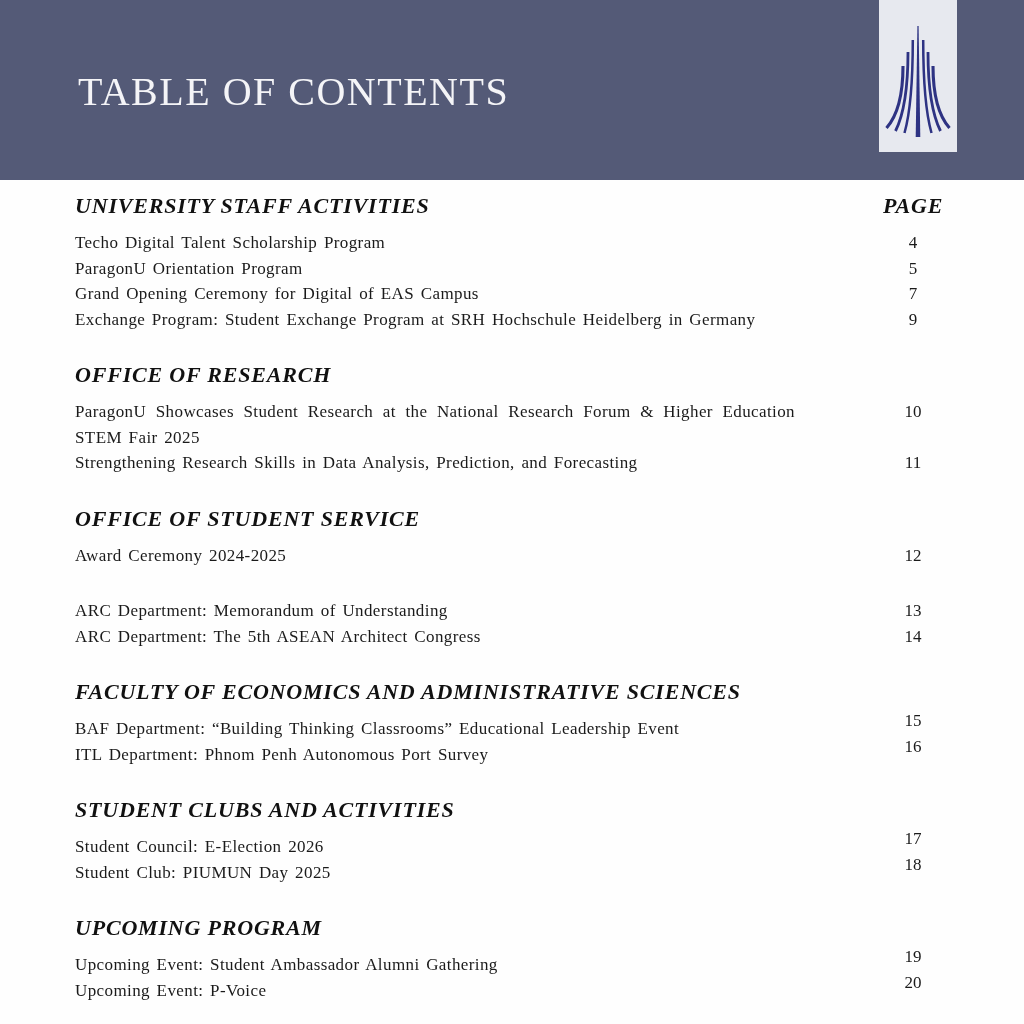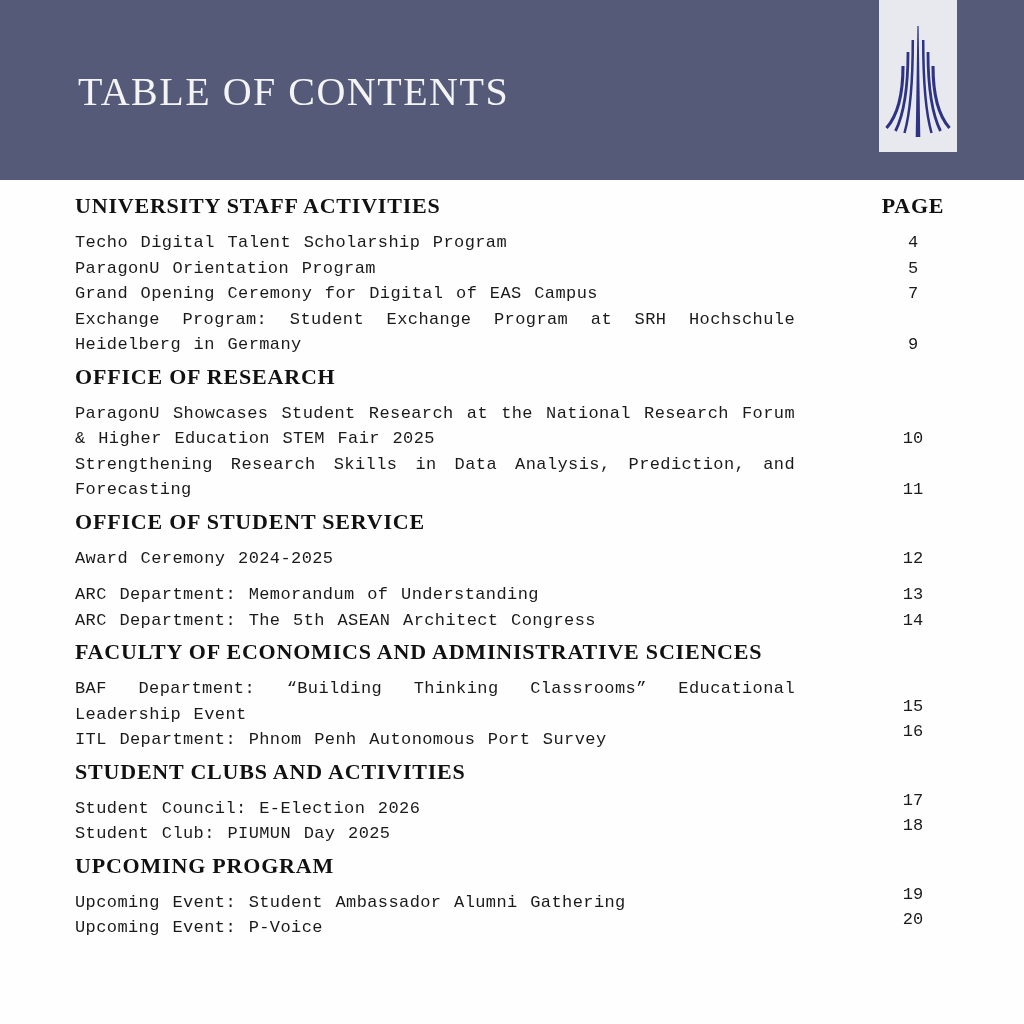--- a/index.html
+++ b/index.html
@@ -41,46 +41,46 @@
     display: flex; align-items: flex-start; justify-content: center;
   }
   .logo-box svg { width: 78px; height: 152px; color: var(--logo_navy); }
   
   .content {
     padding: 13px 76px 0 75px;
   }
   .heading-row {
     display: flex;
     align-items: flex-end;
+    font-style: italic;
   }
   .heading-row h2 {
     flex: 1;
     font-size: 22px;
     font-weight: 700;
     letter-spacing: 0.8px;
     line-height: 26px;
     color: #111;
     white-space: nowrap;
   }
   .page-label {
     width: 70px;
     text-align: center;
     font-size: 22px;
     font-weight: 700;
     letter-spacing: 0.8px;
     line-height: 26px;
     color: #111;
   }
-  .toc-section { margin-top: 6px; }
+  .toc-section { margin-top: 30px; }
   .toc-section:first-child { margin-top: 0; }
   .entries { margin-top: 11px; }
   .entry-row {
     display: flex;
-    align-items: flex-end;
-    font-family: Liberation Mono, monospace;
+    align-items: flex-start;
   }
   .entry-title {
     width: 720px;
     font-size: 17px;
     line-height: 25.5px;
     letter-spacing: 0.4px;
     word-spacing: 2px;
     text-align: justify;
     color: #1a1a1a;
   }

